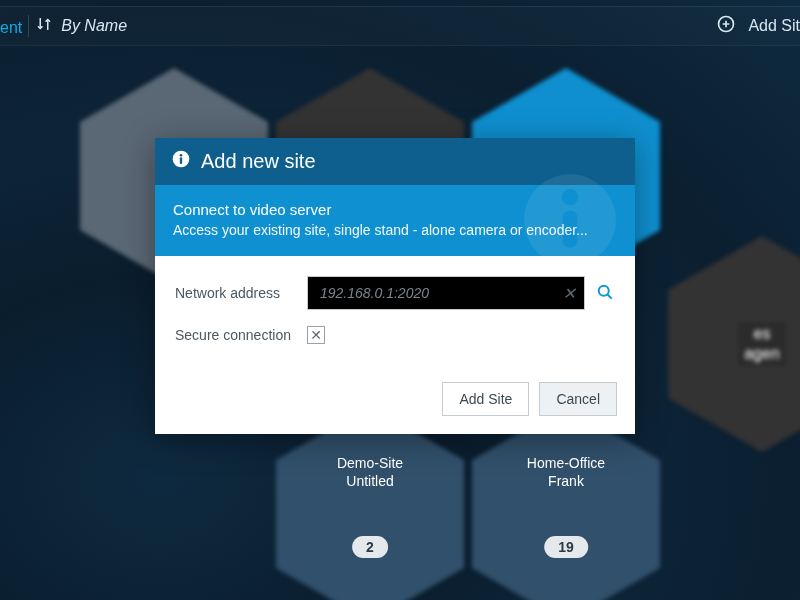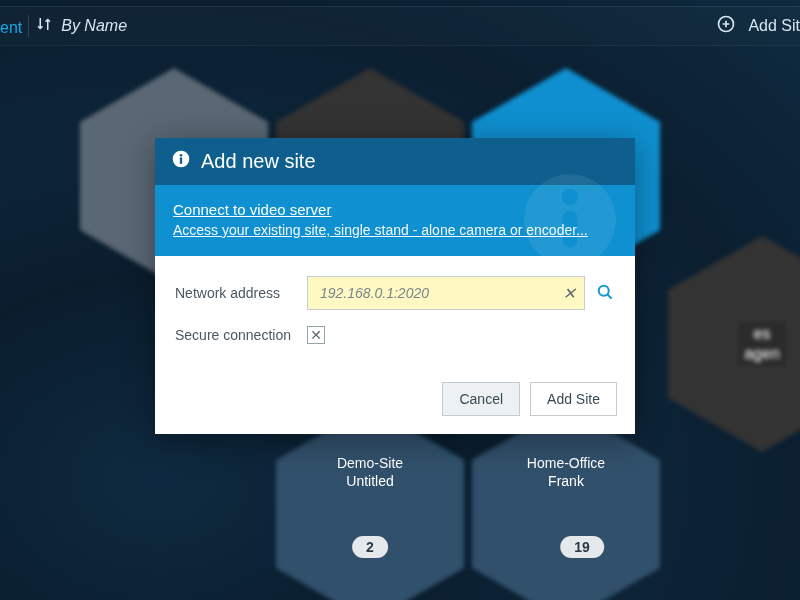--- a/index.html
+++ b/index.html
@@ -61,33 +61,32 @@
     background:#fff; box-shadow:0 6px 30px rgba(0,0,0,0.35);
   }
   .modal-title {
     background:#0e5f8e; color:#fff; font-size:20px; font-weight:500;
     display:flex; align-items:center; gap:10px; padding:11px 16px;
   }
   .modal-title svg{ width:20px; height:20px; flex:0 0 auto; }
   .modal-sub {
     background:#0f90d0; color:#fff; padding:16px 18px 18px;
     position:relative;
-    text-decoration:underline;
   }
   .modal-sub h3 { font-size:15px; font-weight:500; margin-bottom:4px; }
   .modal-sub p  { font-size:14px; font-weight:300; opacity:0.95; }
   .modal-sub .bigicon { position:absolute; right:10px; top:-20px; opacity:0.08; }
   .modal-sub .bigicon svg{ width:110px; height:110px; }
   .modal-body { background:#fff; padding:20px 20px 8px; color:#3a4a55; font-size:14px; }
   .row { display:flex; align-items:center; margin-bottom:16px; }
   .row label { width:132px; color:#4a5863; }
   .row .field { flex:1; display:flex; align-items:center; gap:10px; }
   .input {
     flex:1; display:flex; align-items:center; border:1px solid #c5ccd1; height:34px;
-    padding:0 8px 0 12px; color:#3a4a55; font-style:italic; background:#fef9c3;
+    padding:0 8px 0 12px; color:#3a4a55; font-style:italic; background:#000000;
   }
   .input .val { flex:1; color:#7a858d; }
   .input .clear { color:#5f6b73; cursor:pointer; font-size:16px; }
   .srch { color:#1297d6; cursor:pointer; }
   .srch svg{ width:20px; height:20px; }
   .chk {
     width:18px; height:18px; border:1px solid #97a3ab; display:flex; align-items:center; justify-content:center;
     color:#5f6b73; font-size:14px; cursor:pointer; background:#fff;
   }
   .modal-actions {
@@ -147,21 +146,21 @@
 </div>
 
 <div class="site-label" style="left:276px; top:454px;">
   <span>Demo-Site</span><br><span>Untitled</span>
 </div>
 <span class="badge" style="left:370px; top:536px;">2</span>
 
 <div class="site-label" style="left:472px; top:454px;">
   <span>Home-Office</span><br><span>Frank</span>
 </div>
-<span class="badge" style="left:582px; top:536px;">19</span>
+<span class="badge" style="left:566px; top:536px;">19</span>
 
 <div class="modal">
   <div class="modal-title">
     <span>
       <svg viewBox="0 0 24 24" fill="#fff">
           <circle cx="12" cy="12" r="10" fill="#fff"></circle>
           <circle cx="12" cy="7.5" r="1.6" fill="#0e5f8e"></circle>
           <rect x="10.6" y="10" width="2.8" height="8" rx="1.2" fill="#0e5f8e"></rect>
         </svg>
     </span>
@@ -195,16 +194,16 @@
       </div>
     </div>
     <div class="row">
       <label>Secure connection</label>
       <div class="field">
         <span class="chk">✕</span>
       </div>
     </div>
   </div>
   <div class="modal-actions">
+    <button class="btn">Add Site</button>
     <button class="btn secondary">Cancel</button>
-    <button class="btn">Add Site</button>
   </div>
 </div>
 
 </body></html>

